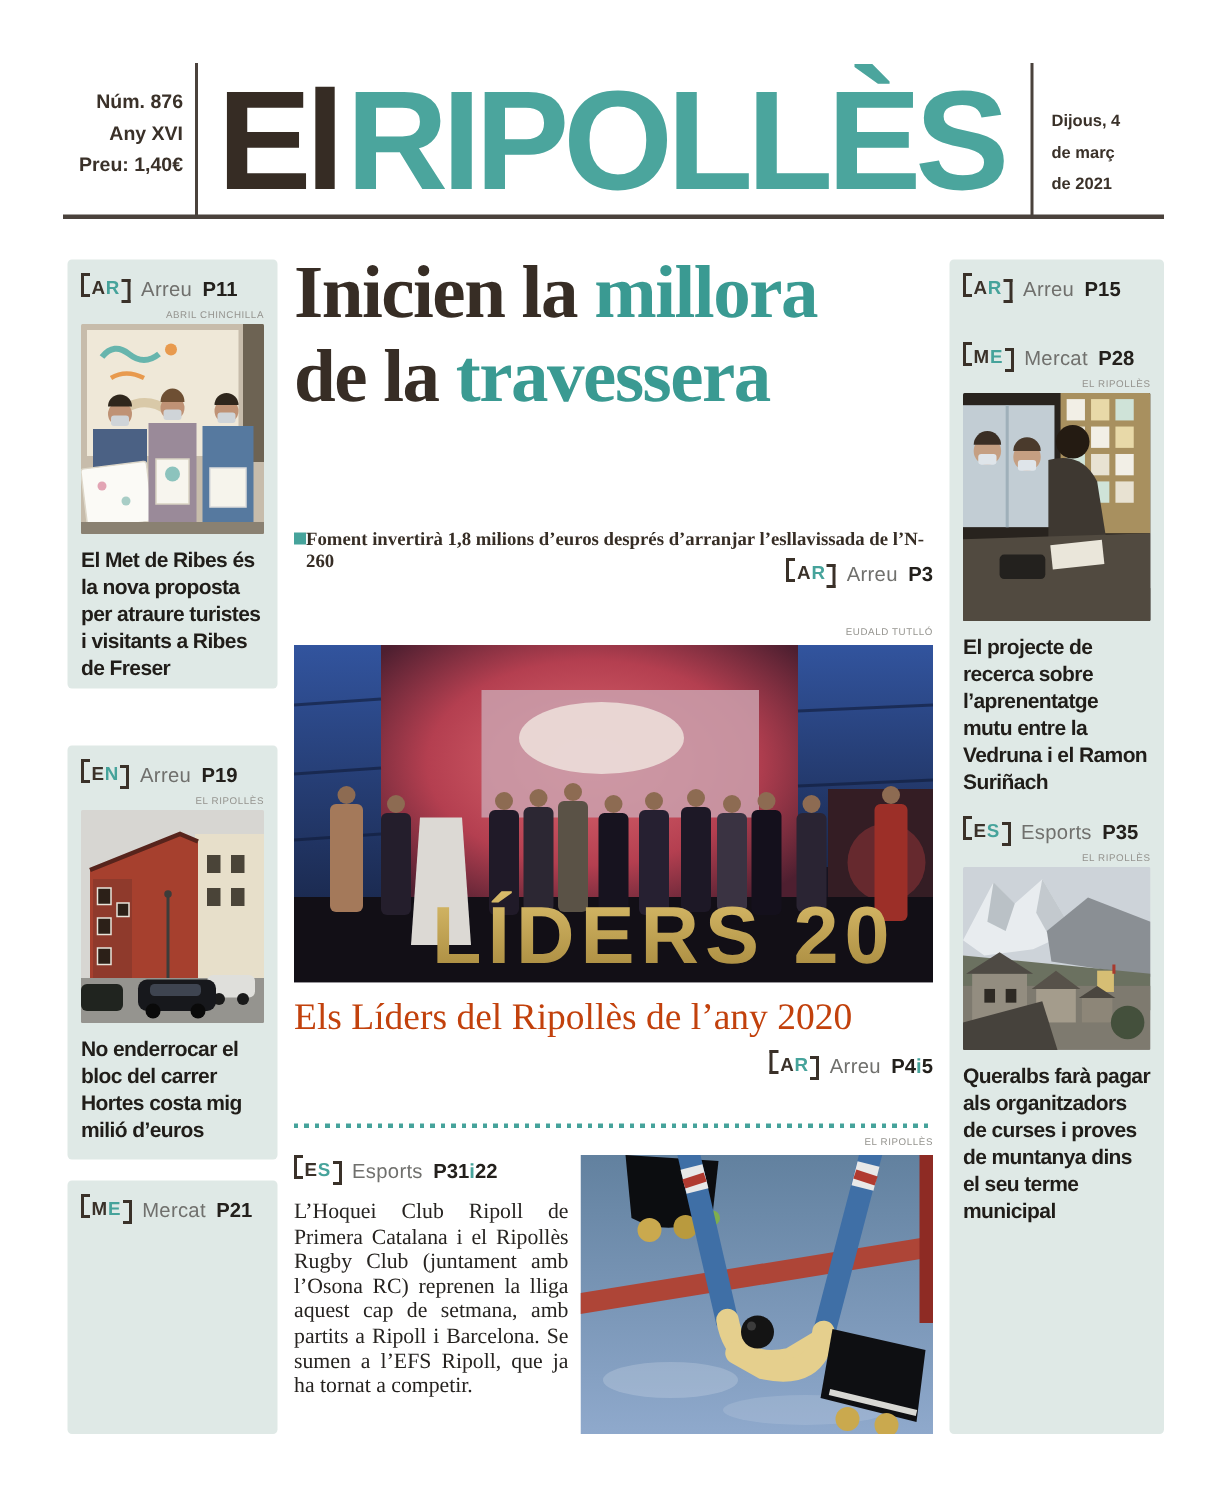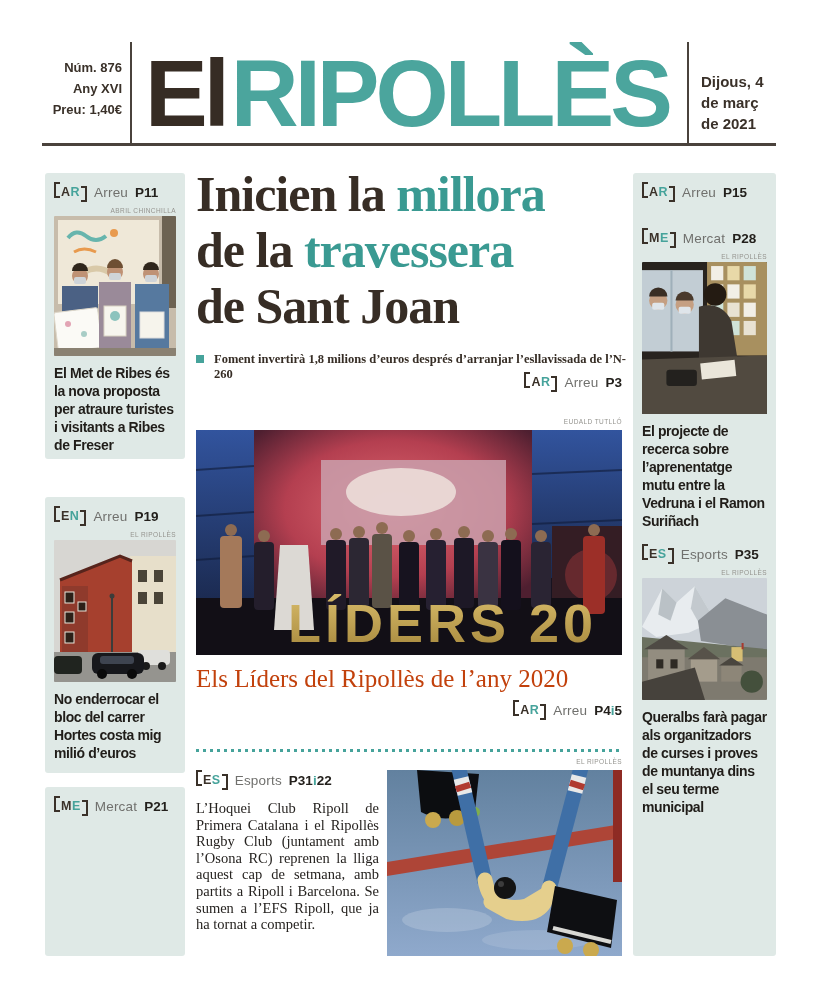--- a/index.html
+++ b/index.html
@@ -12,21 +12,21 @@
   .abs{position:absolute;}
 
   
   .issue{left:40px;top:57px;width:82px;text-align:right;font-size:13px;font-weight:bold;
          line-height:21px;color:var(--dark);}
   .vdiv{width:2px;background:var(--rule);top:42px;height:102px;}
   .masthead{left:145px;top:50px;font-weight:bold;font-size:94px;line-height:88px;
             letter-spacing:-4px;white-space:nowrap;}
   .masthead .el{color:#362c24;margin-right:5px;margin-top:23px;}
   .masthead .rip{color:#4ba59d;}
-  .dateblock{left:701px;top:71px;font-size:15px;font-weight:bold;line-height:21px;color:var(--dark);}
+  .dateblock{left:701px;top:71px;font-size:11px;font-weight:bold;line-height:21px;color:var(--dark);}
   .hrule{left:42px;top:143px;width:734px;height:3px;background:var(--rule);}
 
   
   .badge{display:flex;align-items:center;gap:7px;height:20px;}
   .bdgbox{position:relative;display:inline-flex;align-items:center;padding:4px 7px 4px 7px;}
   .bdgbox b{font-size:12.5px;line-height:12px;font-weight:bold;color:var(--dark);letter-spacing:.5px;}
   .bdgbox b.t2{color:var(--teal);}
   .bdgbox::before{content:"";position:absolute;left:0;top:0;width:6px;height:calc(100% - 4px);
                   border:2px solid var(--dark);border-right:none;box-sizing:border-box;}
   .bdgbox::after{content:"";position:absolute;right:0;bottom:0;width:6px;height:calc(100% - 4px);
@@ -39,21 +39,21 @@
   .mintbox{background:var(--mint);border-radius:3px;padding:9px;box-sizing:border-box;}
   .credit{font-size:6.5px;color:#95948f;letter-spacing:.4px;text-align:right;margin:5px 0 2px 0;}
   .story-h{font-weight:bold;font-size:14px;line-height:18px;letter-spacing:-0.4px;
            color:#201d19;margin-top:8px;}
   .ph{display:block;width:100%;height:auto;border-radius:1px;}
 
   
   .headline{left:196px;top:166px;width:432px;font-family:"Liberation Serif",serif;
             font-weight:bold;font-size:50px;line-height:56px;letter-spacing:-1px;color:#37著2d25;color:#372d25;}
   .headline .teal{color:var(--teal-deep);}
-  .subhead{left:196px;top:352px;width:430px;display:flex;gap:10px;align-items:flex-start;
+  .subhead{left:196px;top:352px;width:430px;display:flex;gap:0;align-items:flex-start;
            font-family:"Liberation Serif",serif;font-weight:bold;font-size:12.5px;
            line-height:15px;color:#362d25;}
   .subhead .sq{flex:0 0 auto;width:8px;height:8px;background:var(--teal);margin-top:3px;}
   .kicker-right{left:196px;width:426px;display:flex;justify-content:flex-end;}
   .main-credit{left:196px;top:418px;width:426px;text-align:right;font-size:6.5px;
                color:#95948f;letter-spacing:.4px;}
   .caption{left:196px;top:665px;width:430px;font-family:Liberation Serif, serif;
            font-size:25px;line-height:28px;color:#c2410c;}
   .dotted{left:196px;top:749px;width:426px;height:3px;
           background:repeating-linear-gradient(90deg,var(--teal) 0 3px,transparent 3px 7px);}
@@ -179,21 +179,20 @@
           <b class="t2">E</b>
         </span>
       <span class="bdg-section">Mercat</span>
       <span class="bdg-page">P21</span>
     </div>
   </div>
 
   <h1 class="abs headline" style="margin:0;">
     <span>Inicien la </span><span class="teal">millora</span><br>
     <span>de la </span><span class="teal">travessera</span><br>
-    <span>de Sant Joan</span>
   </h1>
 
   <div class="abs subhead">
     <span class="sq"></span>
     <span>Foment invertirà 1,8 milions d’euros després d’arranjar l’esllavissada de l’N-260</span>
   </div>
 
   <div class="abs kicker-right" style="top:372px;">
     <div class="badge">
       <span class="bdgbox">

